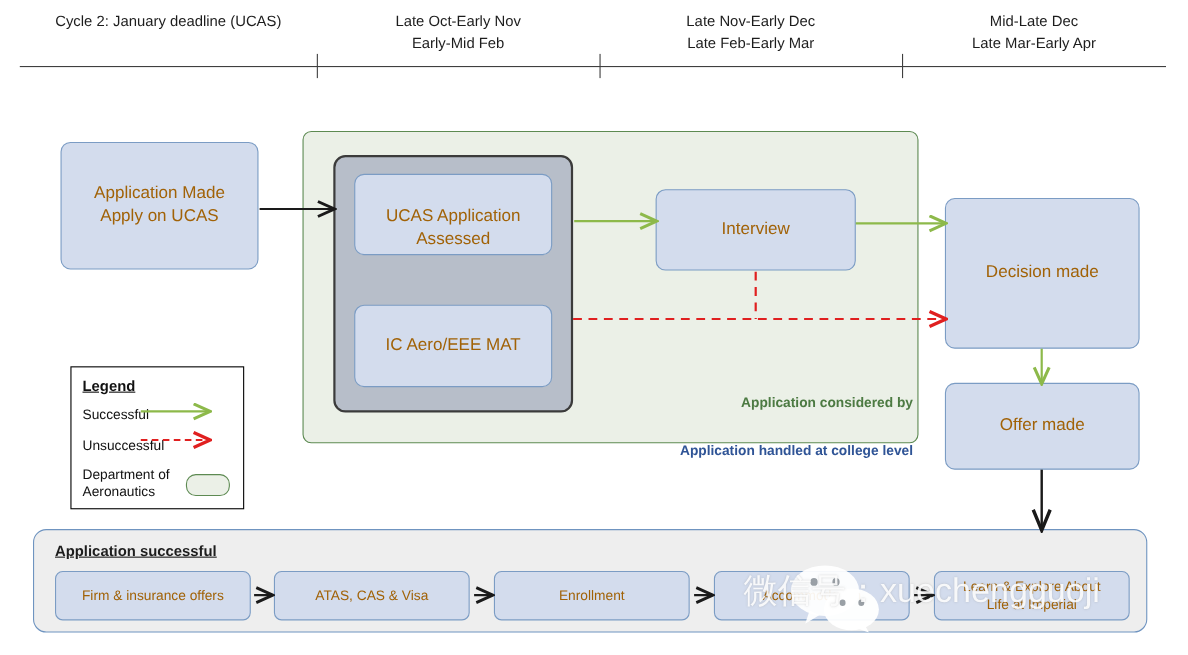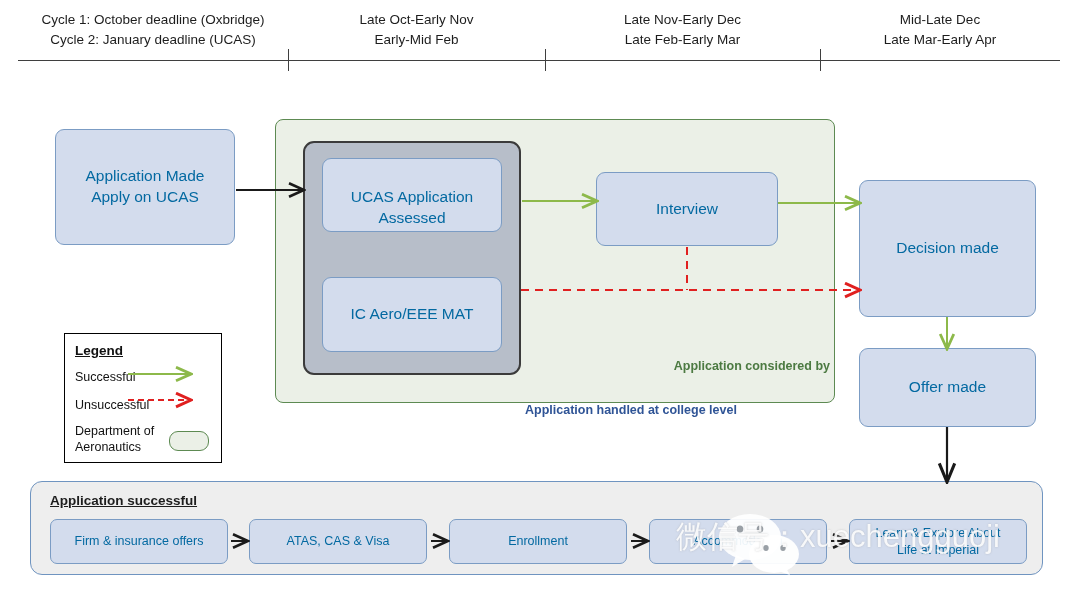--- a/index.html
+++ b/index.html
@@ -26,21 +26,21 @@
   }
 
   
   .node {
     position: absolute;
     background: #d3dced;
     border: 1px solid #7b9cc4;
     border-radius: 9px;
     display: flex; align-items: center; justify-content: center;
     text-align: center;
-    font-size: 15.5px; color: #0369a1; line-height: 1.35;
+    font-size: 15.5px; color: #a16207; line-height: 1.35;
     padding: 2px 6px;
   }
   .node.small { font-size: 12.5px; border-radius: 7px; }
 
   
   .green-zone {
     position: absolute;
     background: #ebf0e7;
     border: 1.6px solid #5d8a52;
     border-radius: 8px;
@@ -57,21 +57,21 @@
     border: 1.6px solid #6f94c0;
     border-radius: 12px;
   }
 
   
   .cap-green {
     position: absolute; text-align: right;
     font-size: 12.5px; font-weight: bold; color: #4c7a42; line-height: 1.35;
   }
   .cap-blue {
-    position: absolute; text-align: left;
+    position: absolute; text-align: right;
     font-size: 12.5px; font-weight: bold; color: #2f5496;
   }
   .bottom-title {
     position: absolute; font-size: 13.5px; font-weight: bold;
     color: #1d1d1d; text-decoration: underline;
   }
 
   
   .legend {
     position: absolute;
@@ -111,21 +111,20 @@
 <body>
 
 <div id="stage">
 
   <div class="tl-line"></div>
   <div class="tl-tick" style="left:288px"></div>
   <div class="tl-tick" style="left:545px"></div>
   <div class="tl-tick" style="left:820px"></div>
 
   <div class="tl-label" style="left:18px; width:270px;">
-    <div>Cycle 1: October deadline (Oxbridge)</div>
     <div>Cycle 2: January deadline (UCAS)</div>
   </div>
   <div class="tl-label" style="left:288px; width:257px;">
     <div>Late Oct-Early Nov</div>
     <div>Early-Mid Feb</div>
   </div>
   <div class="tl-label" style="left:545px; width:275px;">
     <div>Late Nov-Early Dec</div>
     <div>Late Feb-Early Mar</div>
   </div>

